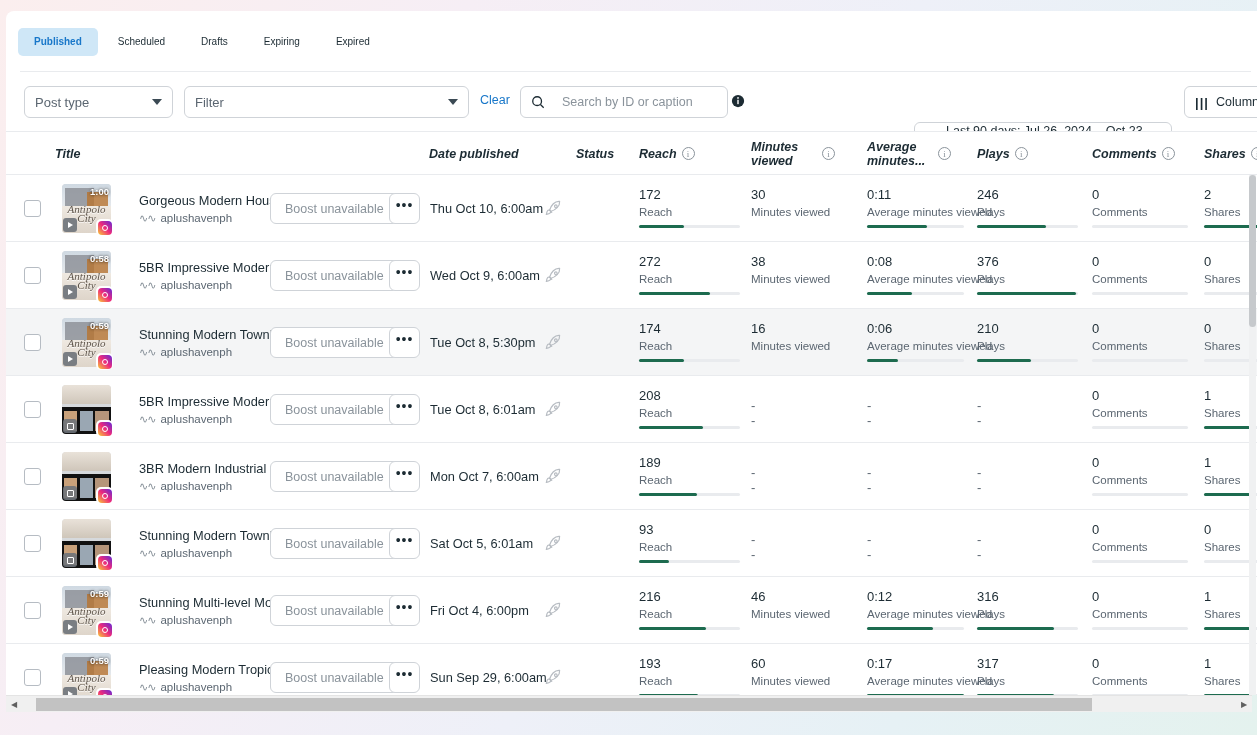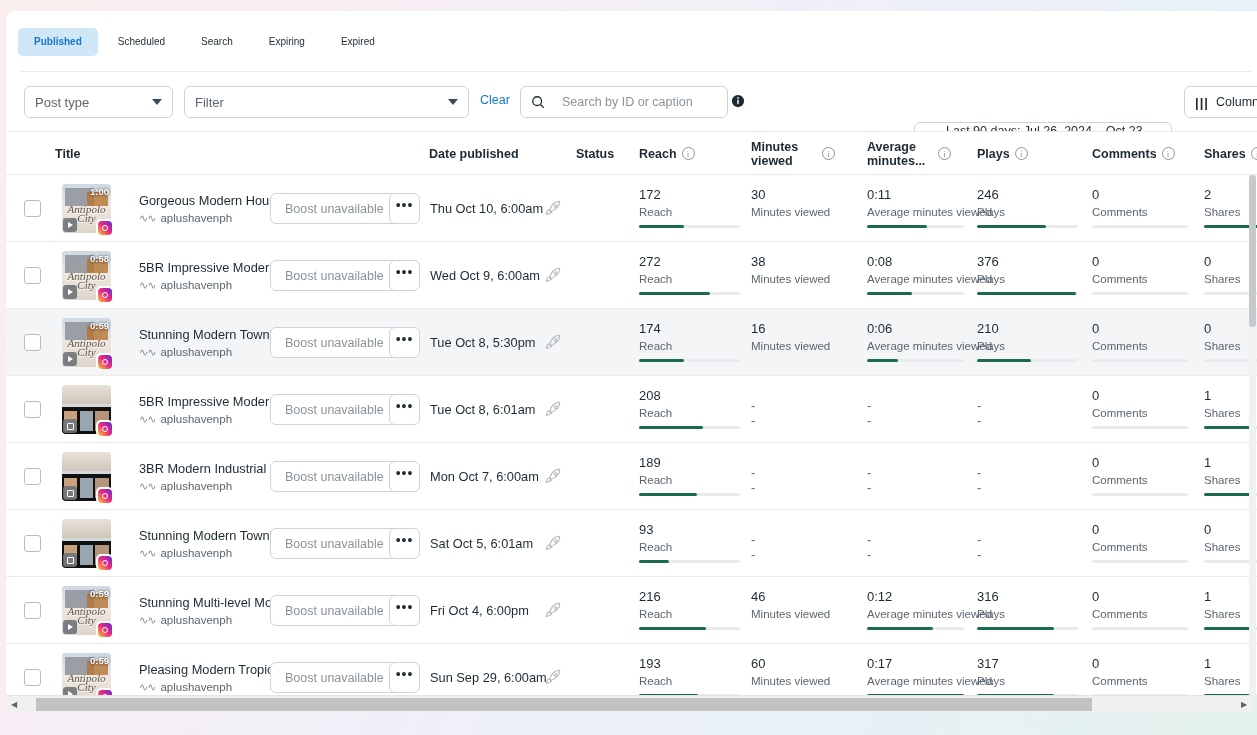--- a/index.html
+++ b/index.html
@@ -104,21 +104,21 @@
     border-bottom: 1px solid #e9ebee;
     background: #fff;
   }
   .th {
     position: absolute;
     top: 0; height: 43px;
     display: flex; align-items: center;
     font-size: 12.5px; font-weight: bold; color: #1c2b33;
     gap: 5px;
   }
-  .th .lbl { line-height: 14px; }
+  .th .lbl { line-height: 14px; font-style: italic; }
   .th .lbl.two { max-width: 66px; }
   .icircle {
     flex: 0 0 auto;
     width: 13px; height: 13px;
     border: 1px solid #8a939b; border-radius: 50%;
     color: #8a939b; font-size: 9px;
     display: flex; align-items: center; justify-content: center;
     font-weight: normal; font-family: "Liberation Serif", serif;
     cursor: pointer;
   }
@@ -262,21 +262,21 @@
   }
 </style>
 </head>
 <body>
 
 <div class="app-shell">
 
   <div class="tabbar" id="tabbar">
       <div class="tab active">Published</div>
       <div class="tab">Scheduled</div>
-      <div class="tab">Search</div>
+      <div class="tab">Drafts</div>
       <div class="tab">Expiring</div>
       <div class="tab">Expired</div>
     </div>
   <div class="tab-divider"></div>
 
   <div class="filterbar">
 
     <div class="ctrl" id="posttype">
       <span>Post type</span>
       <span class="caret"></span>

